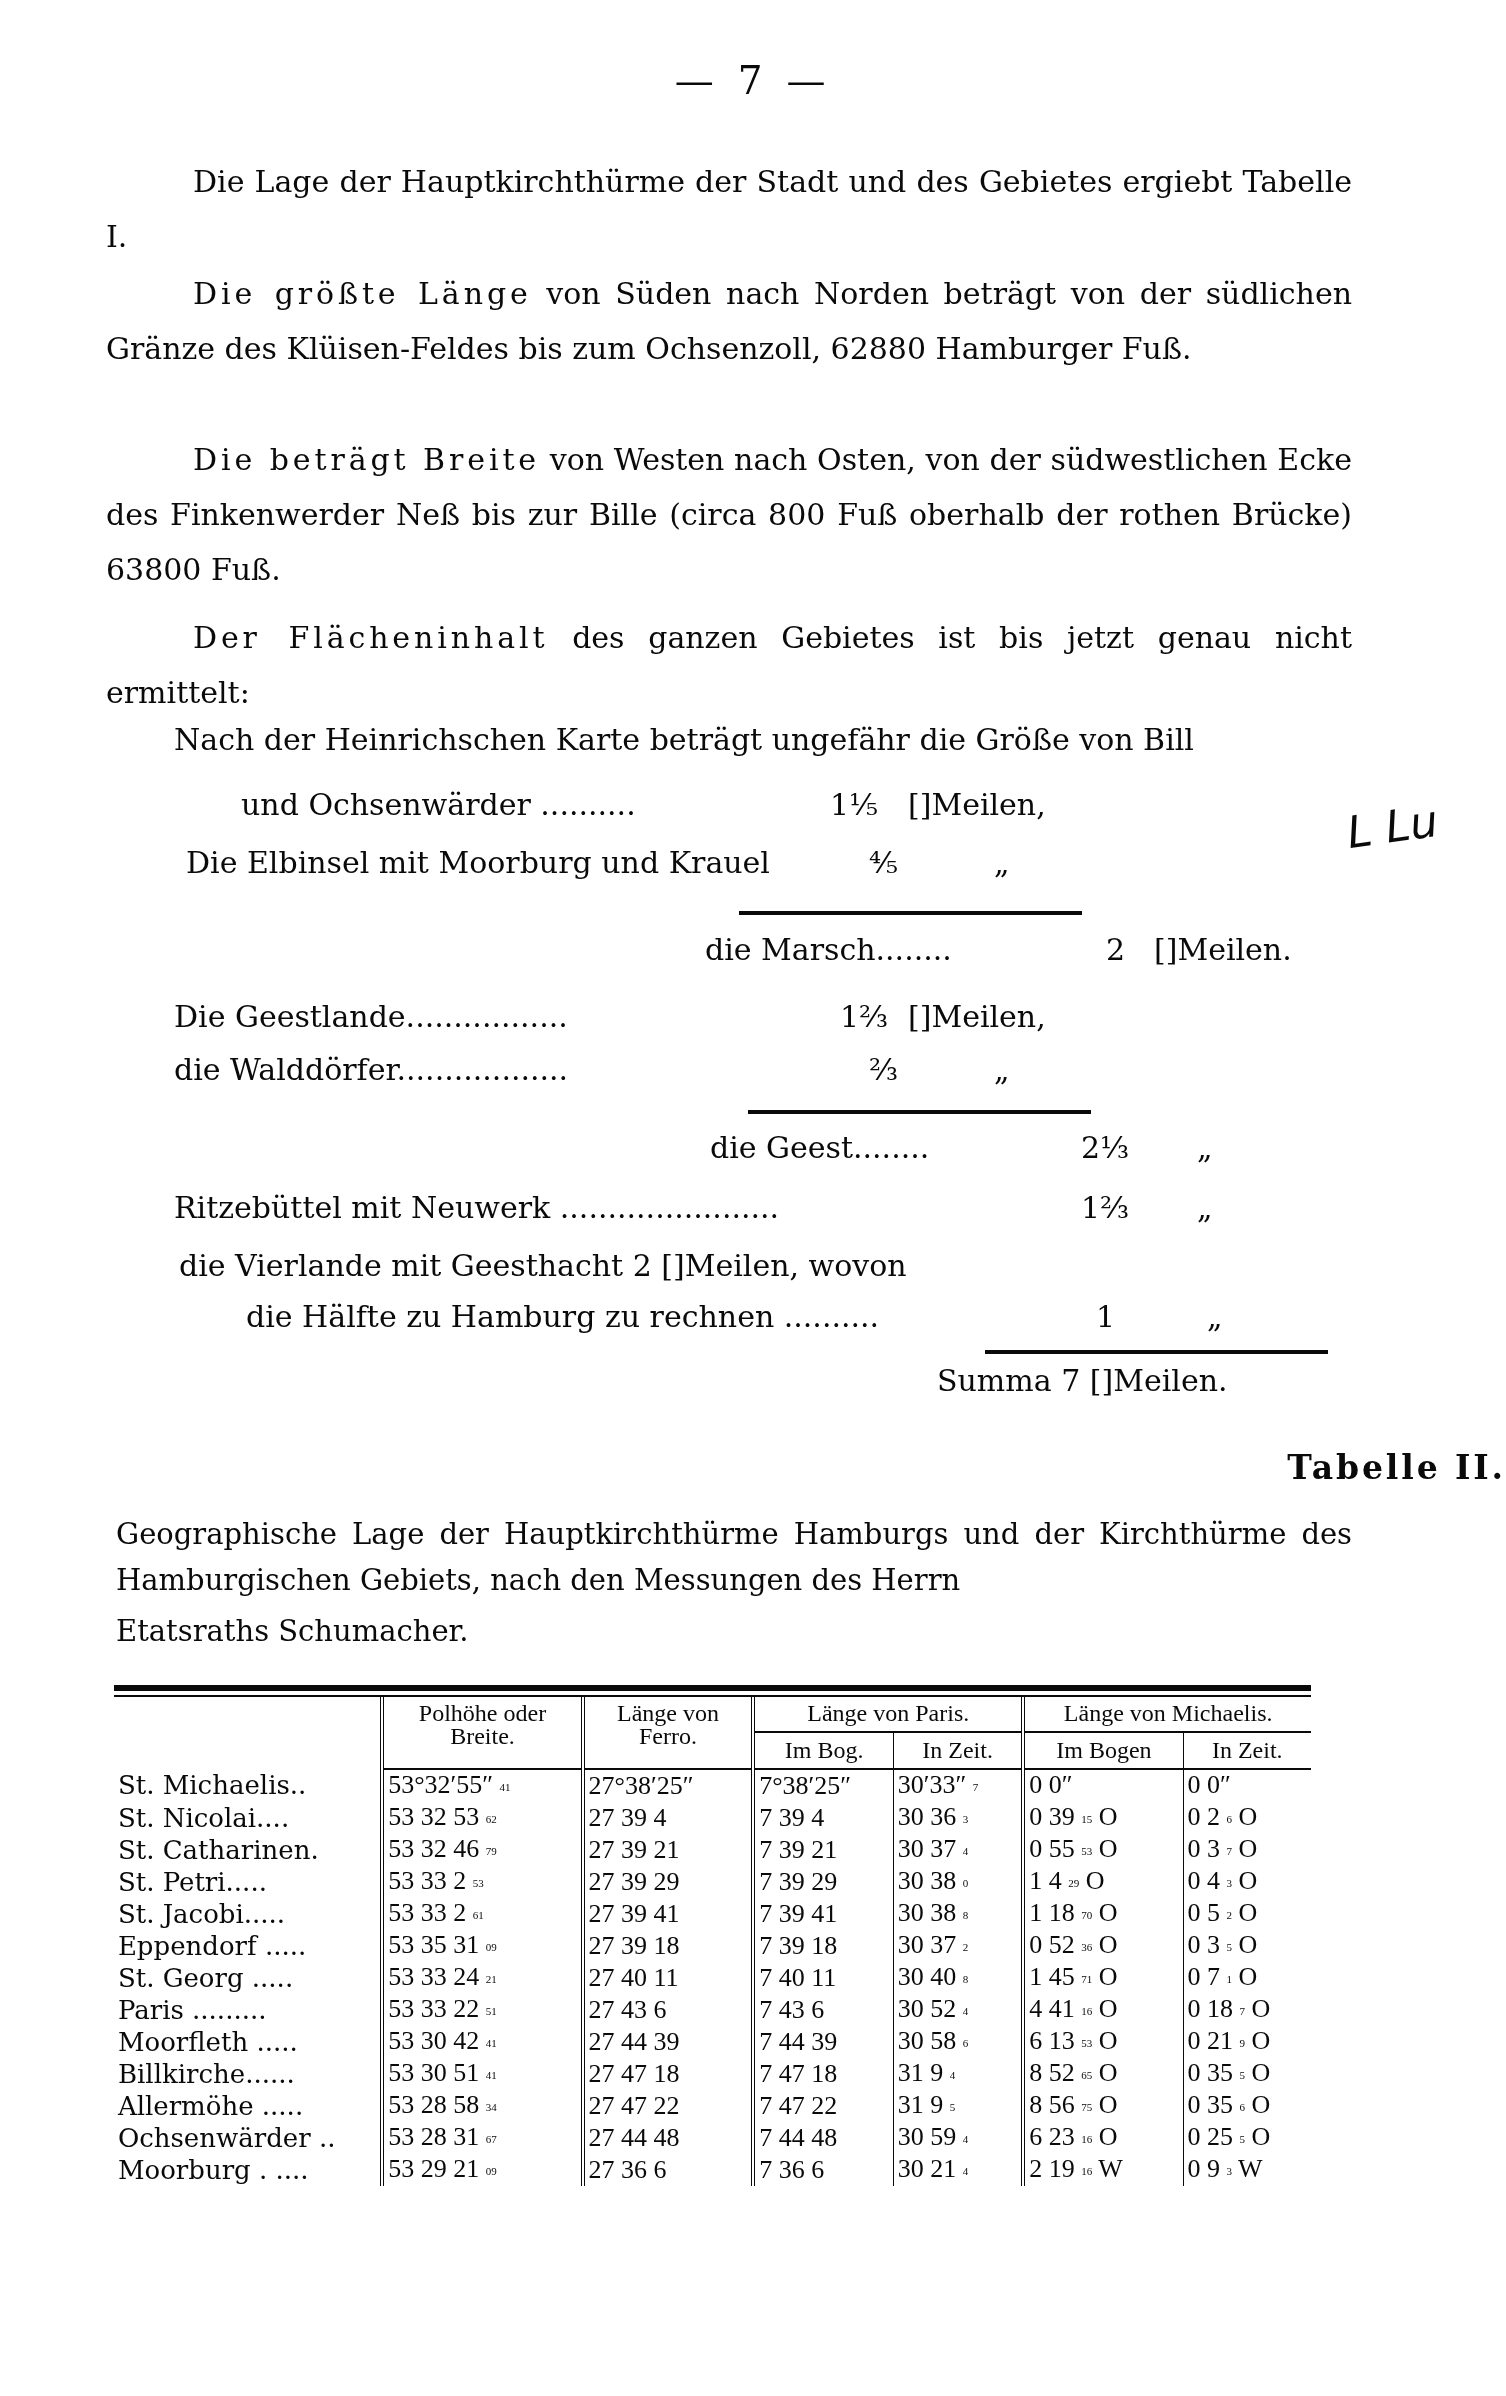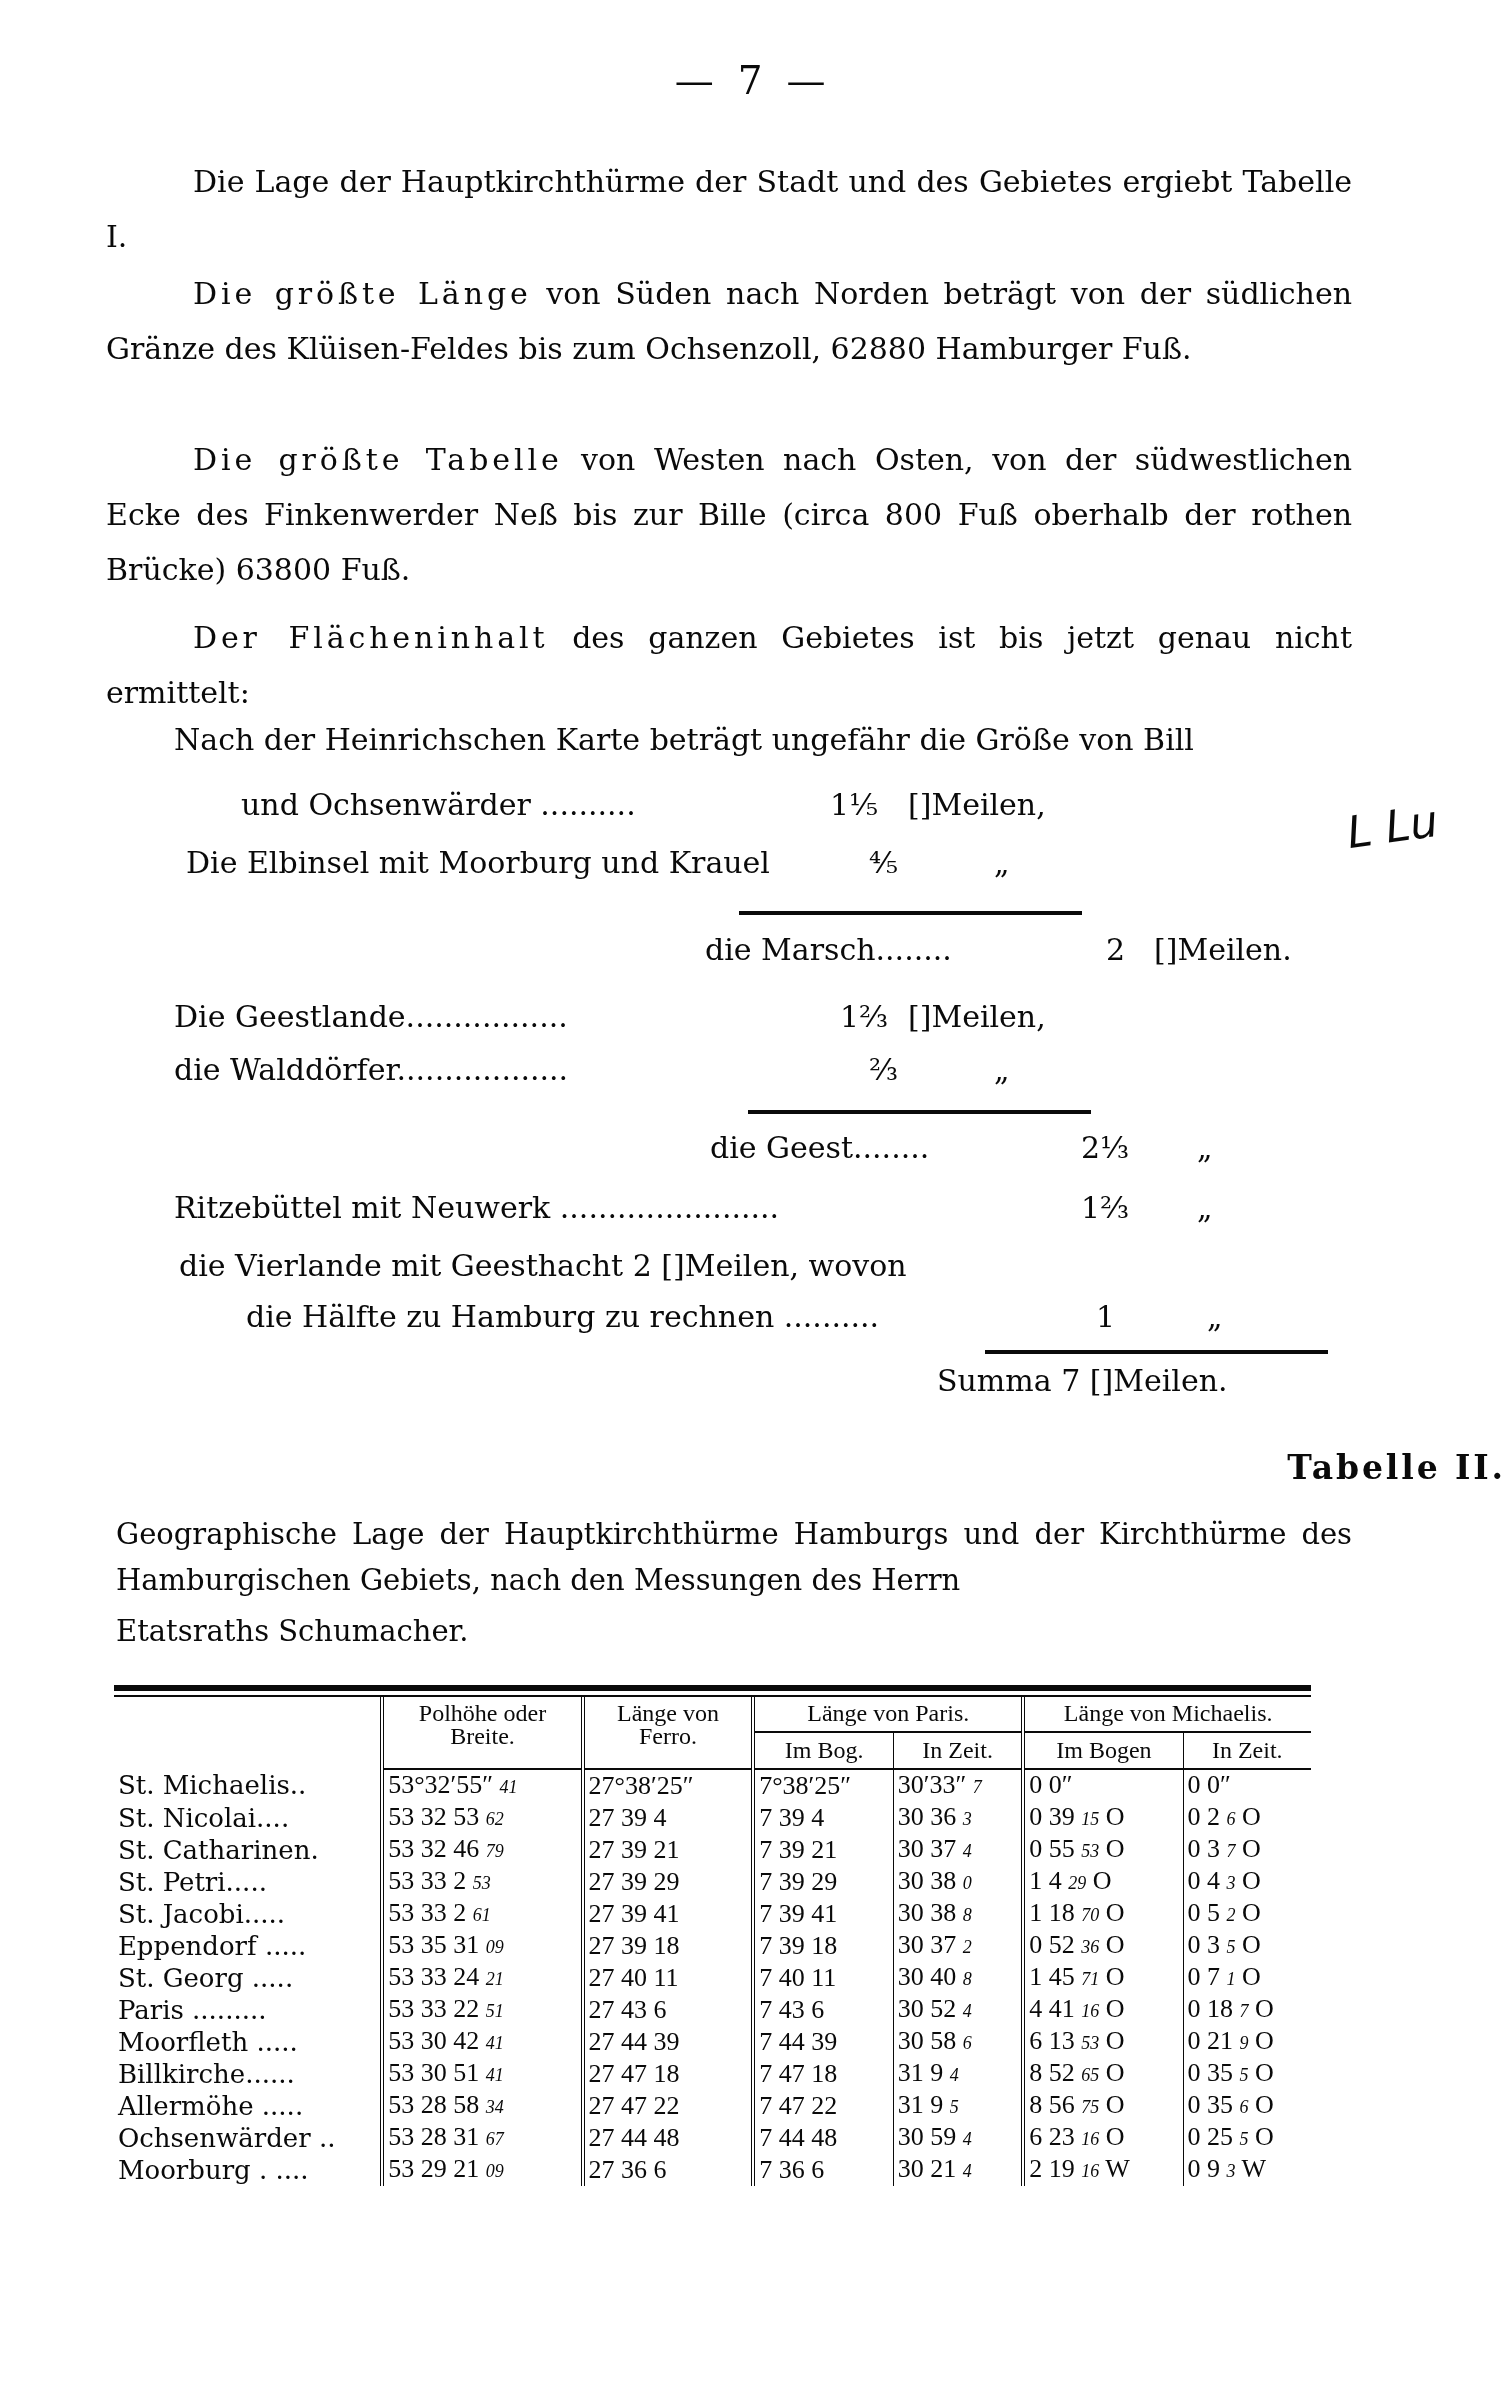--- a/index.html
+++ b/index.html
@@ -24,36 +24,36 @@
   .tbl-rule-thick { height: 5.8px; background: #0a0a0a; }
   .tbl-rule-thin { height: 1.9px; background: #0a0a0a; margin-top: 3.9px; }
   table.data { border-collapse: collapse; width: 100%; font-family: "Liberation Serif", serif; font-size: 26px; }
   table.data th { font-weight: normal; font-size: 24px; line-height: 23px; padding: 5.8px 3.9px; vertical-align: top; text-align: center; }
   table.data td { padding: 0 3.9px; line-height: 30px; white-space: nowrap; }
   .dbl-left { border-left: 4.8px double #0a0a0a; }
   .sgl-left { border-left: 1.9px solid #0a0a0a; }
   .group-head { border-bottom: 2.9px solid #0a0a0a; }
   .sub-head { border-bottom: 2.9px solid #0a0a0a; }
   .place { font-family: "DejaVu Serif", serif; font-size: 26px; text-align: left; width: 251px; }
-  .sup { font-size: 18px; vertical-align: middle; font-style: italic; }
+  .sup { font-size: 11px; vertical-align: middle; }
   .num { text-align: left; }
 </style>
 </head>
 <body>
 
 <div class="abs page-number">— 7 —</div>
 
 <div class="abs para" style="top:154px;">
   <span class="indent"></span><span>Die Lage der Hauptkirchthürme der Stadt und des Gebietes ergiebt Tabelle I.</span>
 </div>
 <div class="abs para" style="top:266px;">
   <span class="indent"></span><span class="spaced">Die größte Länge</span><span> von Süden nach Norden beträgt von der südlichen Gränze des Klüisen-Feldes bis zum Ochsenzoll, 62880 Hamburger Fuß.</span>
 </div>
 <div class="abs para" style="top:432px;">
-  <span class="indent"></span><span class="spaced">Die größte Tabelle</span><span> von Westen nach Osten, von der südwestlichen Ecke des Finkenwerder Neß bis zur Bille (circa 800 Fuß oberhalb der rothen Brücke) 63800 Fuß.</span>
+  <span class="indent"></span><span class="spaced">Die beträgt Breite</span><span> von Westen nach Osten, von der südwestlichen Ecke des Finkenwerder Neß bis zur Bille (circa 800 Fuß oberhalb der rothen Brücke) 63800 Fuß.</span>
 </div>
 <div class="abs para" style="top:610px;">
   <span class="indent"></span><span class="spaced">Der Flächeninhalt</span><span> des ganzen Gebietes ist bis jetzt genau nicht ermittelt:</span>
 </div>
 
 <div class="abs line" style="left:174px; top:722px;">Nach der Heinrichschen Karte beträgt ungefähr die Größe von Bill</div>
 
 <div class="abs line" style="left:241px; top:787px;">und Ochsenwärder ..........</div>
 <div class="abs line" style="left:830px; top:787px;">1⅕</div>
 <div class="abs line" style="left:908px; top:787px;">[]Meilen,</div>

